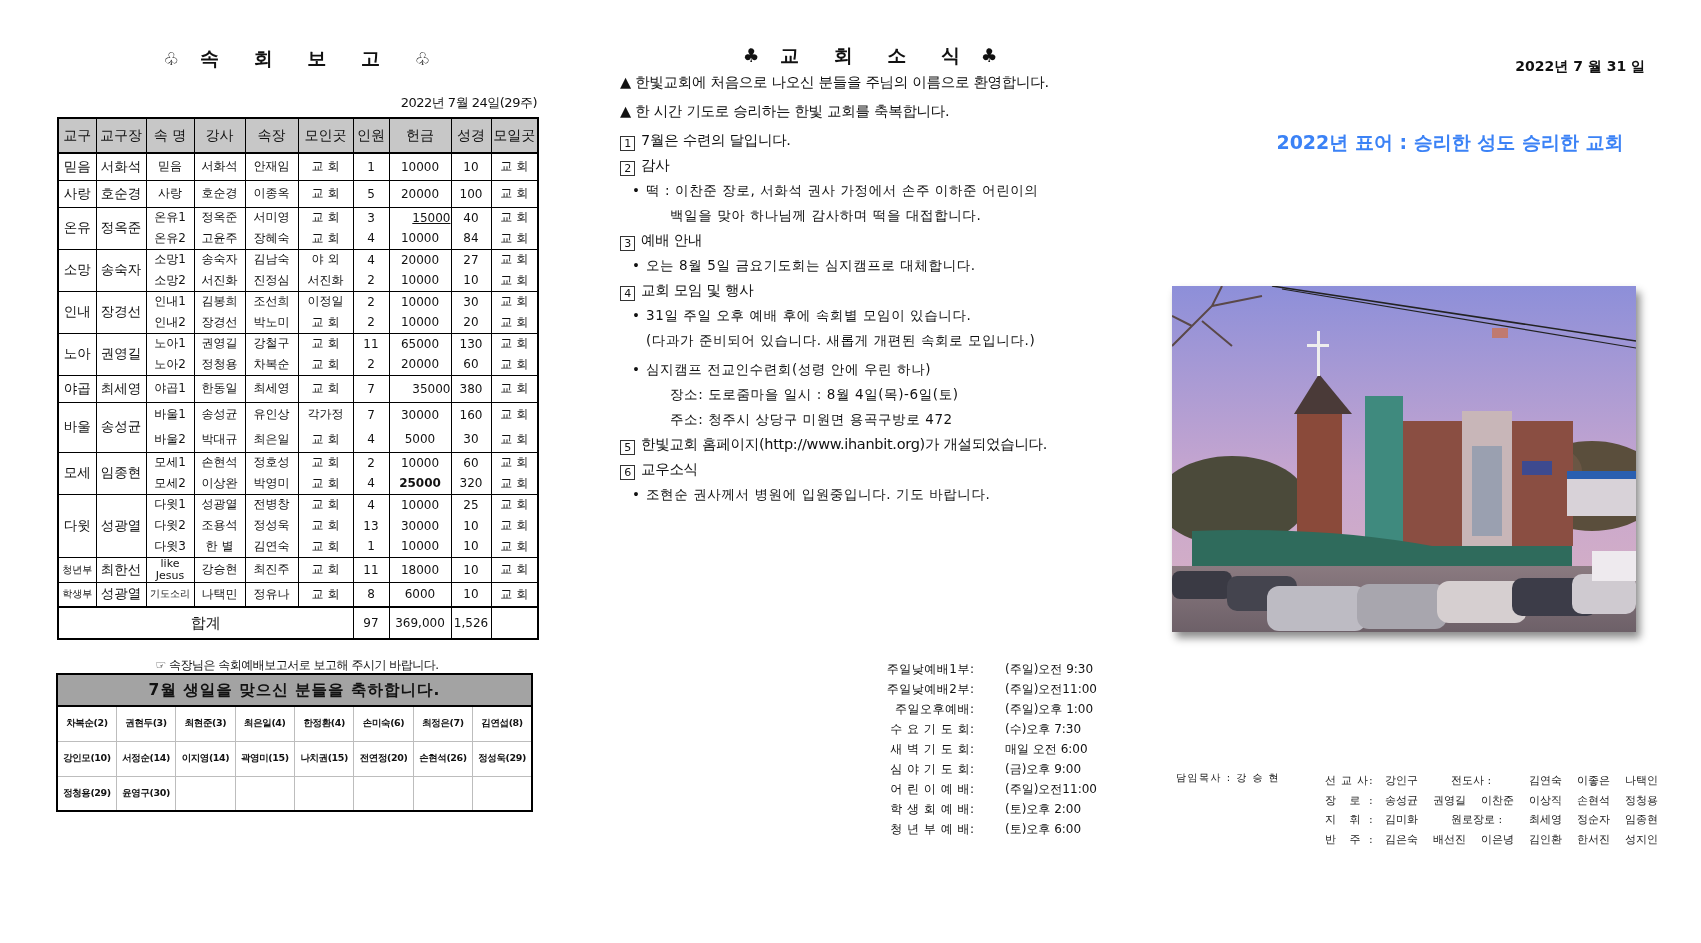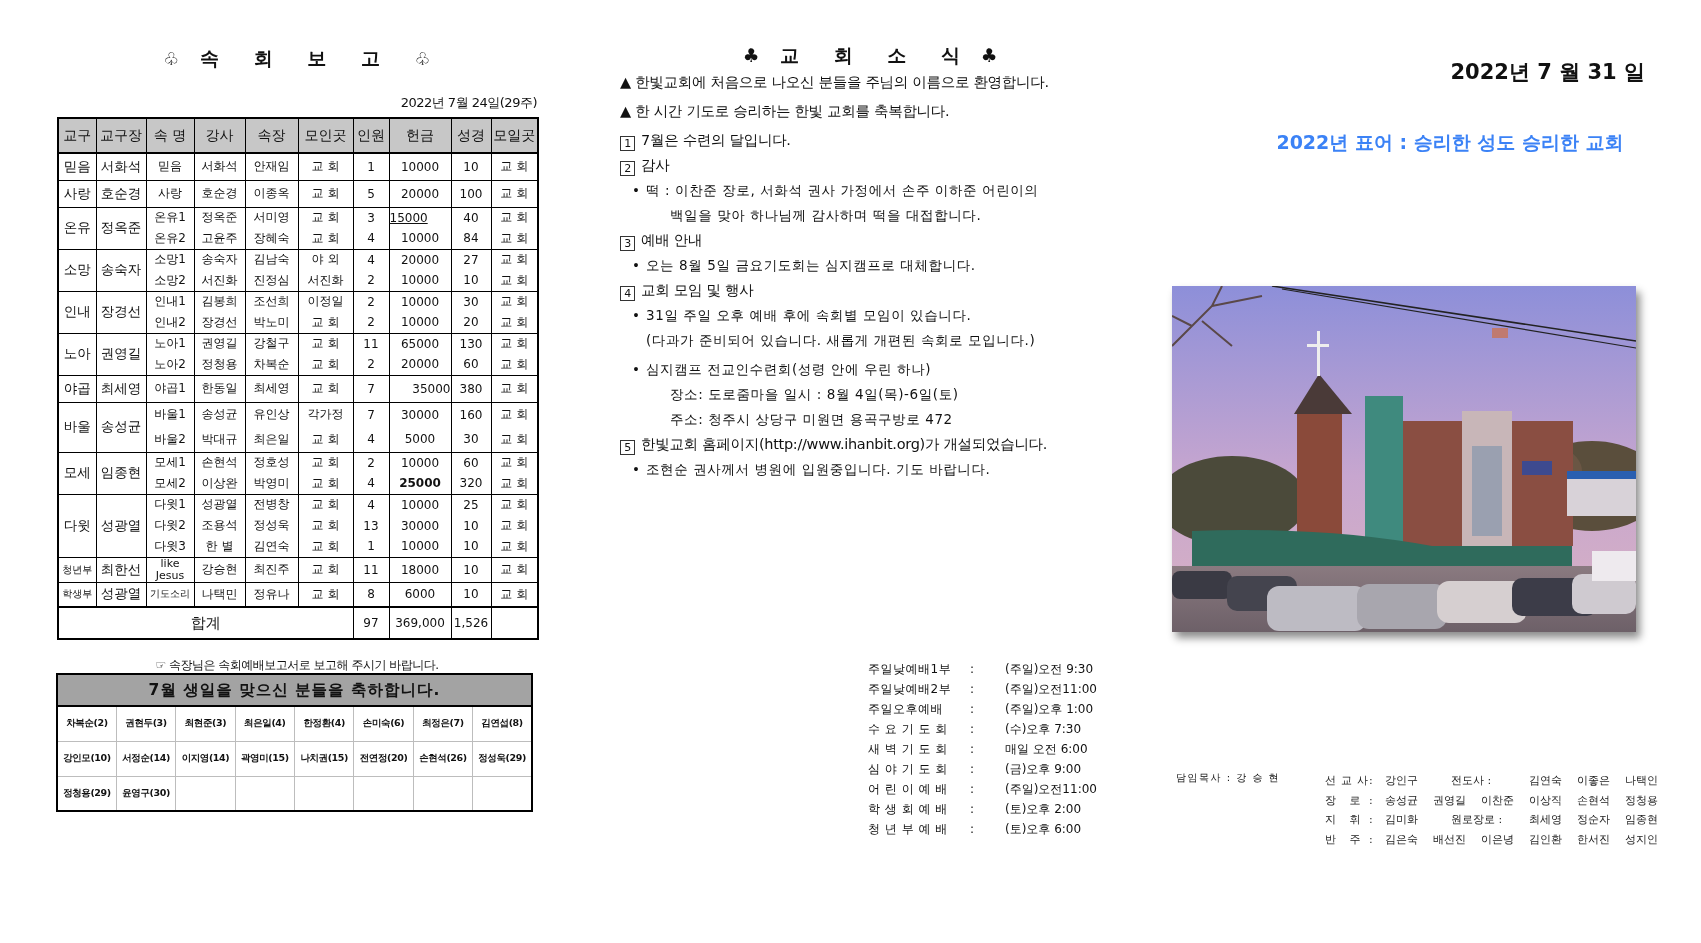--- a/index.html
+++ b/index.html
@@ -38,26 +38,26 @@
   .news .line { height: 25px; line-height: 25px; white-space: nowrap; letter-spacing: -0.3px; }
   .news .sq { display: inline-block; width: 15px; height: 15px; border: 1px solid #333; font-size: 11px; line-height: 13px; text-align: center; margin-right: 6px; vertical-align: -2px; }
   .news .bul { padding-left: 12px; font-size: 13.5px; letter-spacing: 0.6px; }
   .news .bul::before { content: "•"; display: inline-block; width: 14px; }
   .news .cont { padding-left: 26px; font-size: 13.5px; letter-spacing: 0.6px; }
   .news .cont2 { padding-left: 50px; font-size: 13.5px; letter-spacing: 0.6px; }
   .news .gap { height: 4px; }
 
   .schedule { left: 868px; top: 659px; font-size: 12px; }
   .schedule .row { height: 20px; line-height: 20px; white-space: nowrap; }
-  .schedule .name { display: inline-block; width: 102px; letter-spacing: 0.5px; }
+  .schedule .name { display: inline-block; width: 102px; letter-spacing: 0.5px; text-align: right; }
   .schedule .colon { display: inline-block; width: 35px; }
   .schedule .time { display: inline-block; text-align: center; }
 
   
-  .bulletin-date { left: 1400px; width: 245px; top: 58px; text-align: right; font-size: 21px; font-weight: bold; }
+  .bulletin-date { left: 1400px; width: 245px; top: 58px; text-align: right; font-size: 14px; font-weight: bold; }
   .motto { left: 1240px; width: 420px; top: 130px; text-align: center; font-size: 19px; font-weight: bold; color: #3b82f6; }
 
   .photo { left: 1172px; top: 286px; width: 464px; height: 346px; box-shadow: 4px 6px 8px rgba(0,0,0,0.45); overflow: hidden; }
   .photo svg { display: block; }
 
   .pastor { left: 1176px; top: 771px; font-size: 10px; font-weight: normal; letter-spacing: 1.5px; white-space: nowrap; }
   .staff { left: 1325px; top: 771px; font-size: 11px; color: #222; }
   .staff .row { height: 19.5px; line-height: 19.5px; white-space: nowrap; }
   .staff .role { display: inline-block; width: 44px; letter-spacing: 5px; }
   .staff .colon { display: inline-block; width: 16px; }
@@ -127,21 +127,21 @@
         <td>교  회</td>
       </tr>
       <tr class="gstart">
         <td rowspan="2" class="grp">온유</td>
         <td rowspan="2" class="grp">정옥준</td>
         <td>온유1</td>
         <td>정옥준</td>
         <td>서미영</td>
         <td>교  회</td>
         <td>3</td>
-        <td style="text-align: left; text-decoration: underline;">15000</td>
+        <td style="text-align: right; text-decoration: underline;">15000</td>
         <td>40</td>
         <td>교  회</td>
       </tr>
       <tr>
         <td>온유2</td>
         <td>고윤주</td>
         <td>장혜숙</td>
         <td>교  회</td>
         <td>4</td>
         <td style="text-align: center;">10000</td>
@@ -415,20 +415,23 @@
   </div>
   <div class="line bul">31일 주일 오후 예배 후에 속회별 모임이 있습니다.</div>
   <div class="line cont">(다과가 준비되어 있습니다. 새롭게 개편된 속회로 모입니다.)</div>
   <div class="gap"></div>
   <div class="line bul">심지캠프 전교인수련회(성령 안에 우린 하나)</div>
   <div class="line cont2">장소: 도로줌마을      일시 : 8월 4일(목)-6일(토)</div>
   <div class="line cont2">주소: 청주시 상당구 미원면 용곡구방로 472</div>
 
   <div class="line">
     <span class="sq">5</span><span>한빛교회 홈페이지(http://www.ihanbit.org)가 개설되었습니다.</span>
+  </div>
+  <div class="line">
+    <span class="sq">6</span><span>교우소식</span>
   </div>
   <div class="line bul">조현순 권사께서 병원에 입원중입니다. 기도 바랍니다.</div>
 </div>
 
 <div class="abs schedule" id="schedule">
     <div class="row"><span class="name">주일낮예배1부</span><span class="colon">:</span><span class="time">(주일)오전  9:30</span></div>
     <div class="row"><span class="name">주일낮예배2부</span><span class="colon">:</span><span class="time">(주일)오전11:00</span></div>
     <div class="row"><span class="name">주일오후예배</span><span class="colon">:</span><span class="time">(주일)오후  1:00</span></div>
     <div class="row"><span class="name">수 요 기 도 회</span><span class="colon">:</span><span class="time">(수)오후  7:30</span></div>
     <div class="row"><span class="name">새 벽 기 도 회</span><span class="colon">:</span><span class="time">매일 오전 6:00</span></div>

